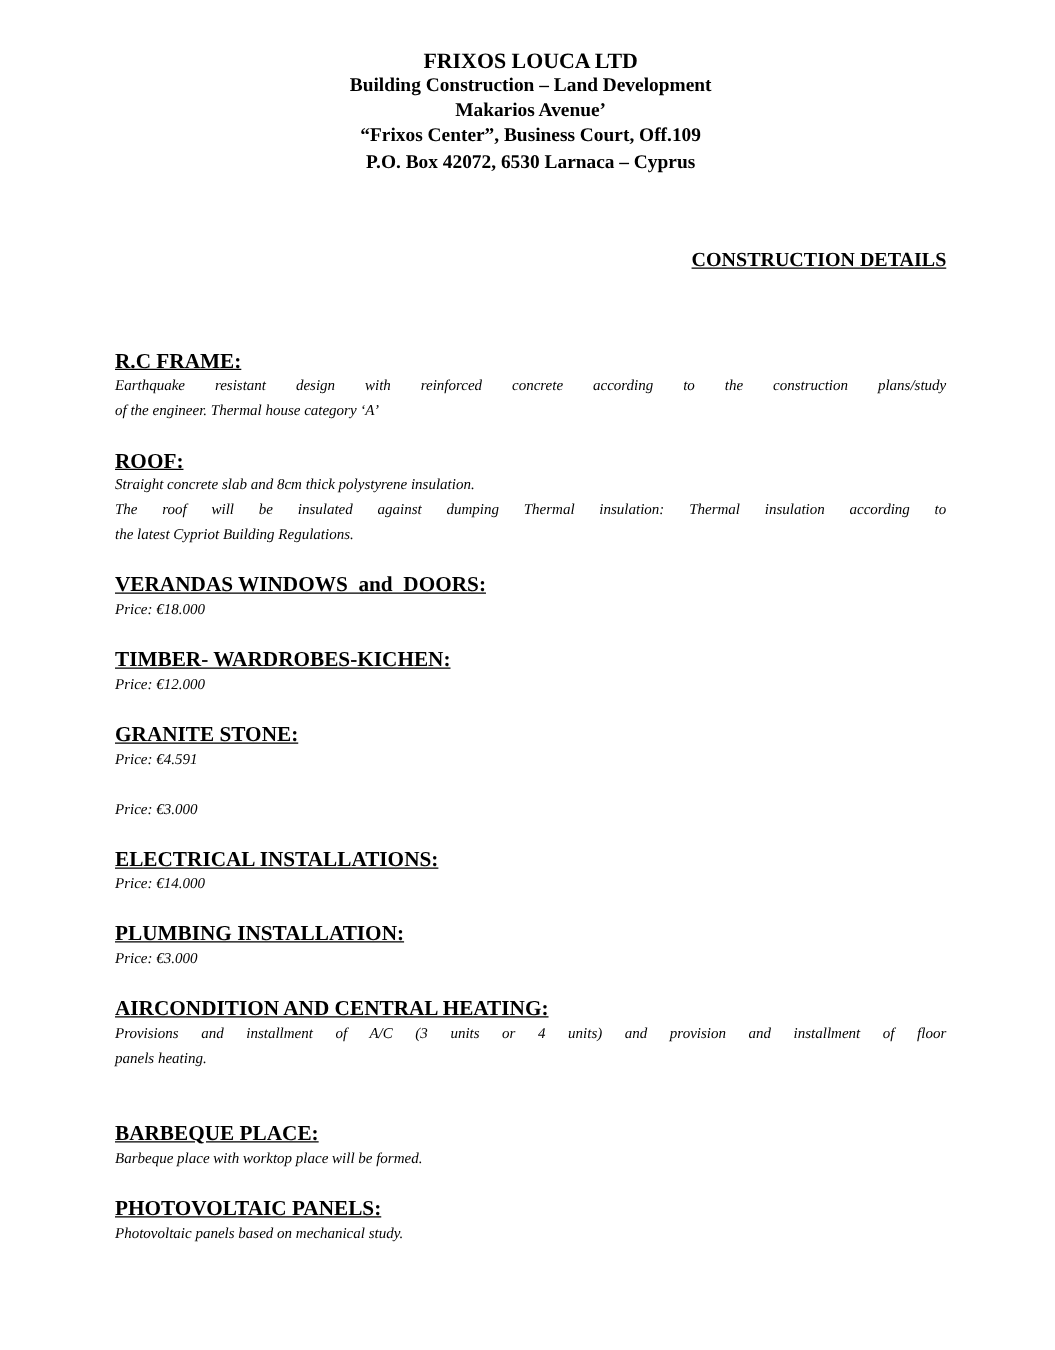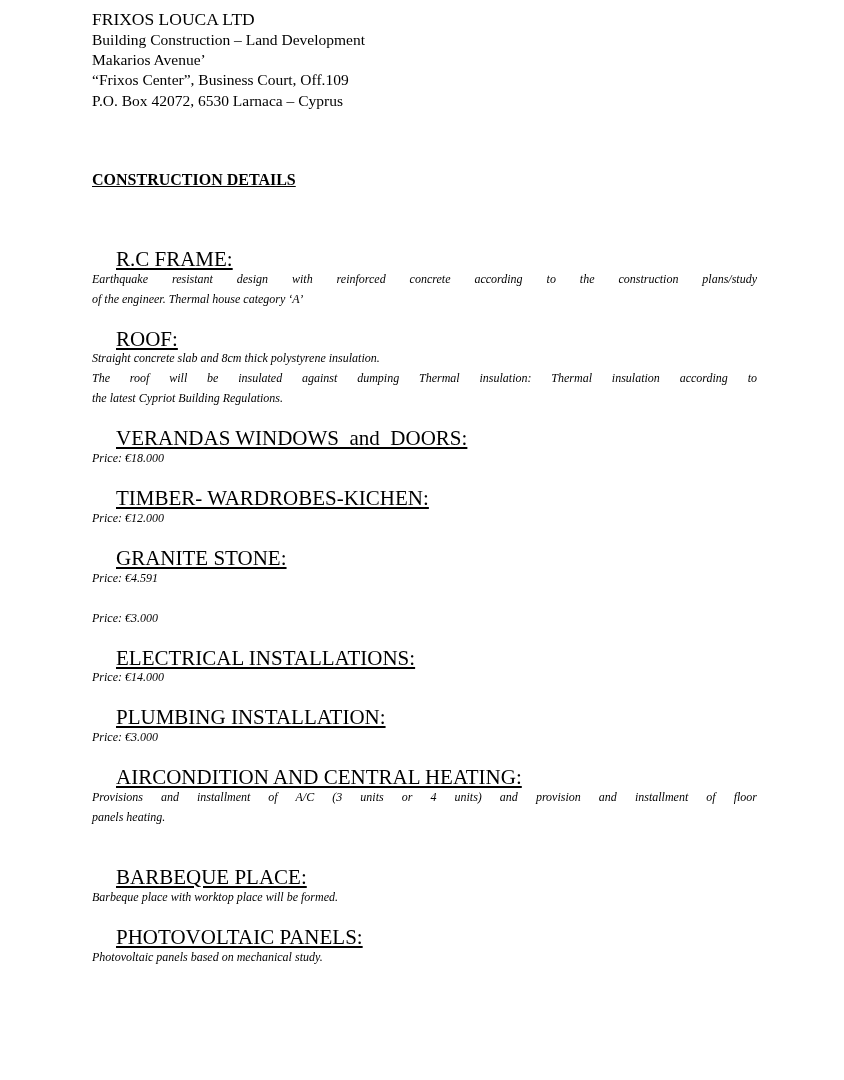--- a/index.html
+++ b/index.html
@@ -10,40 +10,39 @@
     color: #000000;
     font-family: "Liberation Serif", "DejaVu Serif", serif;
     overflow: hidden;
   }
   .page {
     box-sizing: border-box;
     width: 844px;
     height: 1080px;
     padding: 8px 87px 0 92px;
   }
-  .header-block { text-align: left; font-weight: normal; }
+  .header-block { text-align: center; font-weight: bold; margin-top: 29px; }
   .company-name { font-size: 17.5px; line-height: 22px; }
   .header-line  { font-size: 15.5px; line-height: 20.2px; }
   .doc-title {
     margin-top: 59px;
-    text-align: left;
+    text-align: right;
     font-weight: bold;
     font-size: 16px;
     line-height: 20px;
     text-decoration: underline;
   }
   .sections { margin-top: 60px; }
   .section { margin: 0 0 20px 0; }
   .section.extra-gap { margin-top: 40px; }
   .section-heading {
-    font-weight: normal;
-    font-size: 21px;
+    font-weight: bold;
+    font-size: 17px;
     line-height: 19.9px;
     text-decoration: underline;
-    margin-left: 24px;
   }
   .body-line {
     font-size: 12px;
     line-height: 19.9px;
     text-align: justify;
     text-align-last: left;
     font-style: italic;
   }
   .body-line.stretch { text-align-last: justify; }
 </style>

